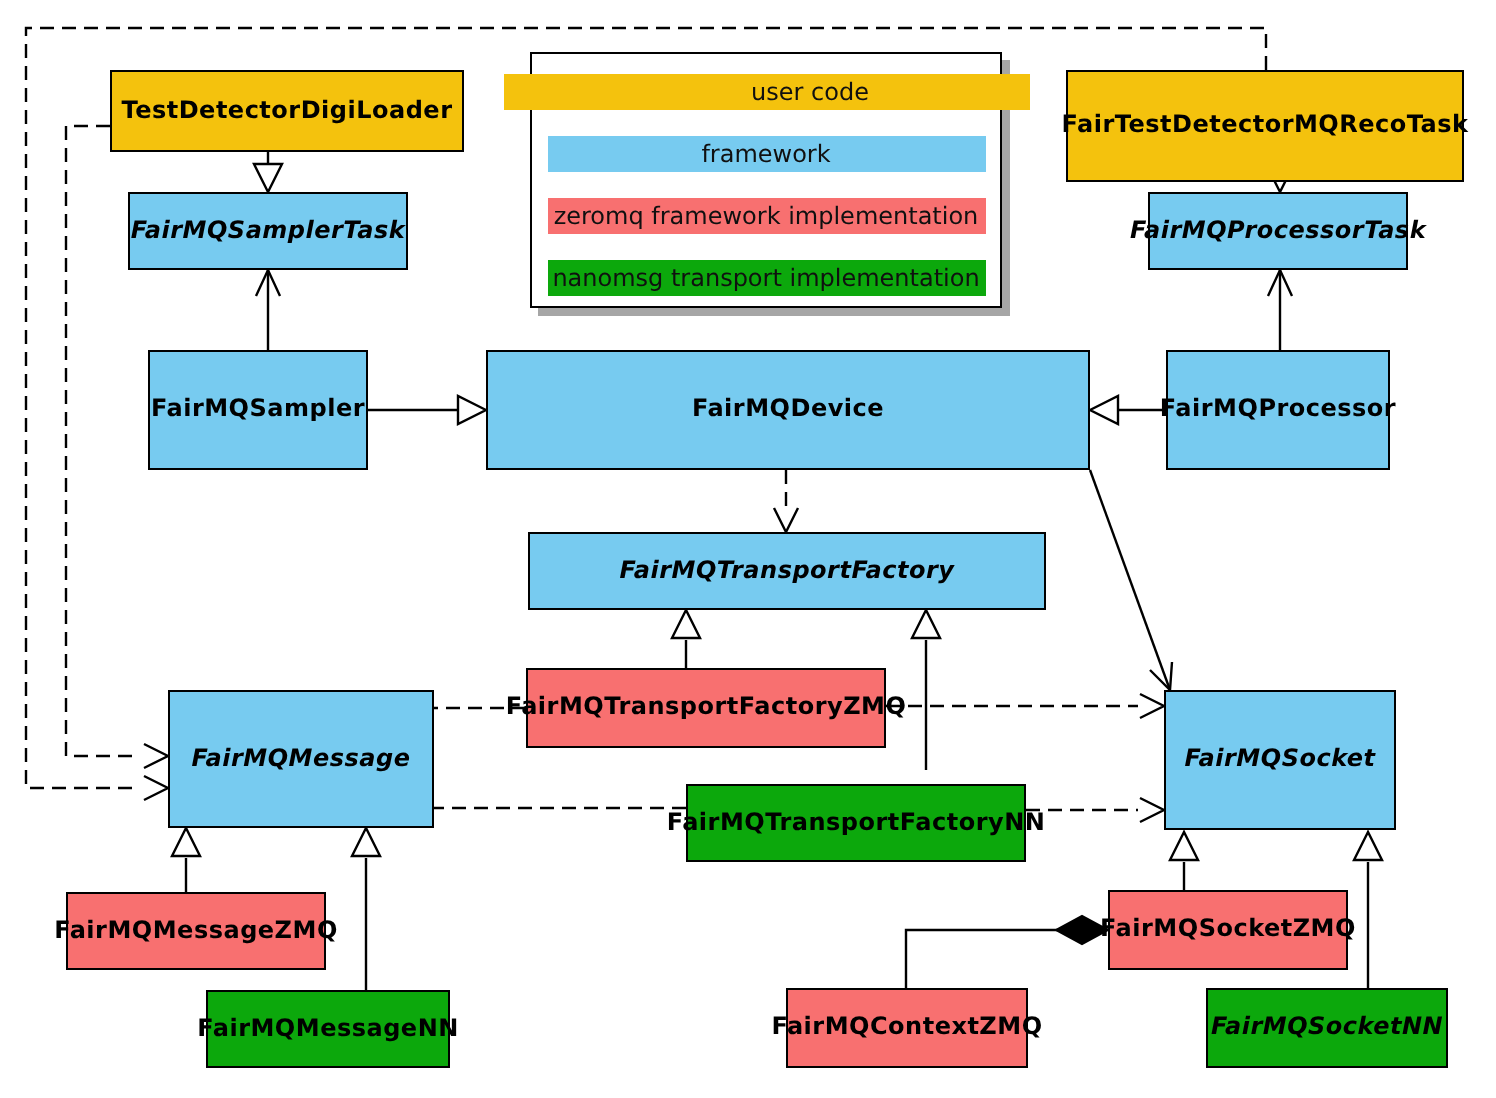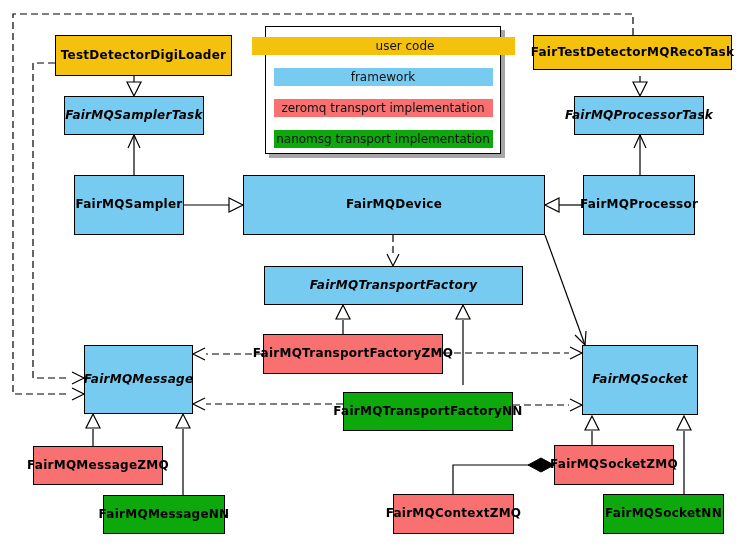--- a/index.html
+++ b/index.html
@@ -143,54 +143,54 @@
   </svg>
 
   <div class="legend">
     <div class="legend-item" style="background-color: rgb(244, 194, 13); padding-left: 44px;">
       <span>user code</span>
     </div>
     <div class="legend-item" style="background-color: rgb(119, 203, 240);">
       <span>framework</span>
     </div>
     <div class="legend-item" style="background-color: rgb(248, 112, 112);">
-      <span>zeromq transport implementation</span>
+      <span>zeromq framework implementation</span>
     </div>
     <div class="legend-item" style="background-color: rgb(12, 168, 12);">
       <span>nanomsg transport implementation</span>
     </div>
   </div>
 
   <div class="node" style="left: 55px; top: 35px; width: 177px; height: 41px; background-color: rgb(244, 194, 13);">TestDetectorDigiLoader</div>
 
-  <div class="node" style="left: 533px; top: 35px; width: 199px; height: 35px; background-color: rgb(244, 194, 13); text-align: center;">FairTestDetectorMQRecoTask</div>
+  <div class="node" style="left: 533px; top: 35px; width: 199px; height: 56px; background-color: rgb(244, 194, 13); text-align: center;">FairTestDetectorMQRecoTask</div>
 
   <div class="node abstract" style="left: 64px; top: 96px; width: 140px; height: 39px; background-color: rgb(119, 203, 240);">FairMQSamplerTask</div>
 
   <div class="node abstract" style="left: 574px; top: 96px; width: 130px; height: 39px; background-color: rgb(119, 203, 240);">FairMQProcessorTask</div>
 
   <div class="node" style="left: 74px; top: 175px; width: 110px; height: 60px; background-color: rgb(119, 203, 240);">FairMQSampler</div>
 
   <div class="node" style="left: 243px; top: 175px; width: 302px; height: 60px; background-color: rgb(119, 203, 240);">FairMQDevice</div>
 
   <div class="node" style="left: 583px; top: 175px; width: 112px; height: 60px; background-color: rgb(119, 203, 240);">FairMQProcessor</div>
 
   <div class="node abstract" style="left: 264px; top: 266px; width: 259px; height: 39px; background-color: rgb(119, 203, 240);">FairMQTransportFactory</div>
 
   <div class="node" style="left: 263px; top: 334px; width: 180px; height: 40px; background-color: rgb(248, 112, 112);">FairMQTransportFactoryZMQ</div>
 
   <div class="node" style="left: 343px; top: 392px; width: 170px; height: 39px; background-color: rgb(12, 168, 12);">FairMQTransportFactoryNN</div>
 
-  <div class="node abstract" style="left: 84px; top: 345px; width: 109px; height: 69px; background-color: rgb(119, 203, 240);">FairMQMessage</div>
+  <div class="node abstract" style="left: 84px; top: 345px; width: 133px; height: 69px; background-color: rgb(119, 203, 240);">FairMQMessage</div>
 
   <div class="node abstract" style="left: 582px; top: 345px; width: 116px; height: 70px; background-color: rgb(119, 203, 240);">FairMQSocket</div>
 
   <div class="node" style="left: 33px; top: 446px; width: 130px; height: 39px; background-color: rgb(248, 112, 112);">FairMQMessageZMQ</div>
 
   <div class="node" style="left: 103px; top: 495px; width: 122px; height: 39px; background-color: rgb(12, 168, 12);">FairMQMessageNN</div>
 
   <div class="node" style="left: 554px; top: 445px; width: 120px; height: 40px; background-color: rgb(248, 112, 112);">FairMQSocketZMQ</div>
 
-  <div class="node" style="left: 603px; top: 494px; width: 121px; height: 40px; background-color: rgb(12, 168, 12);">FairMQSocketNN</div>
+  <div class="node" style="left: 603px; top: 494px; width: 121px; height: 40px; background-color: rgb(12, 168, 12); font-style: italic;">FairMQSocketNN</div>
 
   <div class="node" style="left: 393px; top: 494px; width: 121px; height: 40px; background-color: rgb(248, 112, 112);">FairMQContextZMQ</div>
 
 </div>
 
 </body></html>

